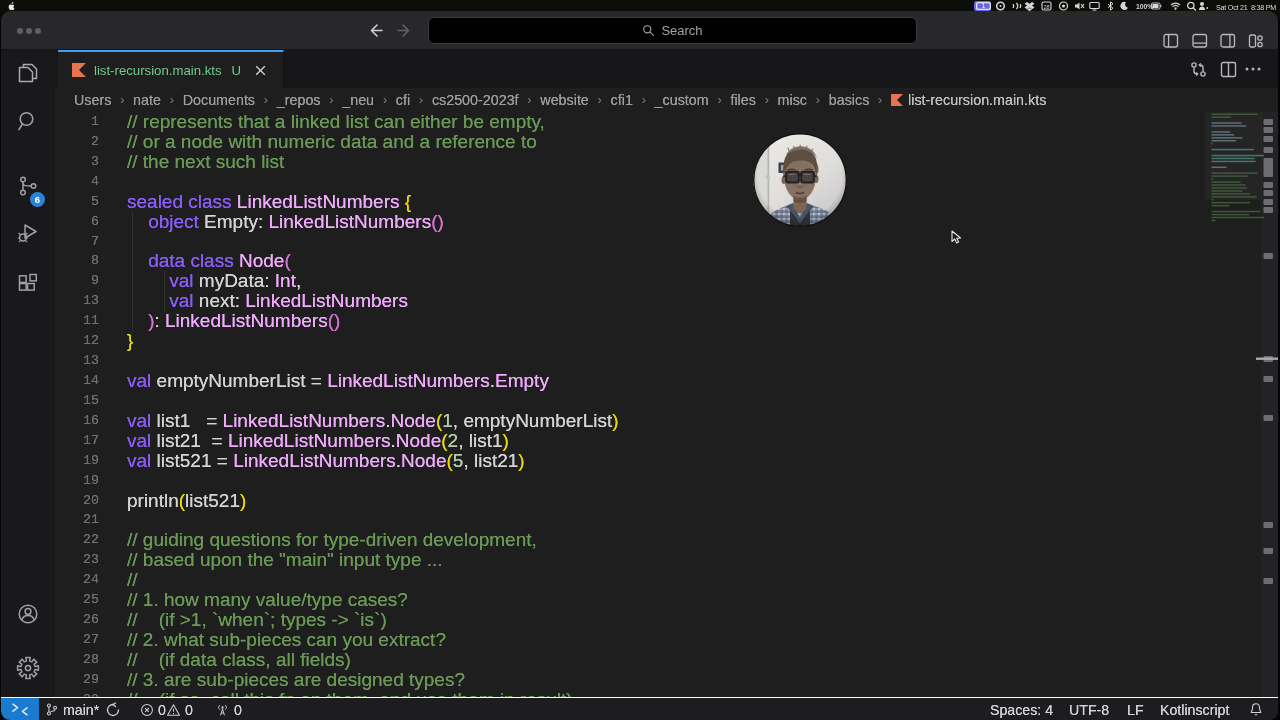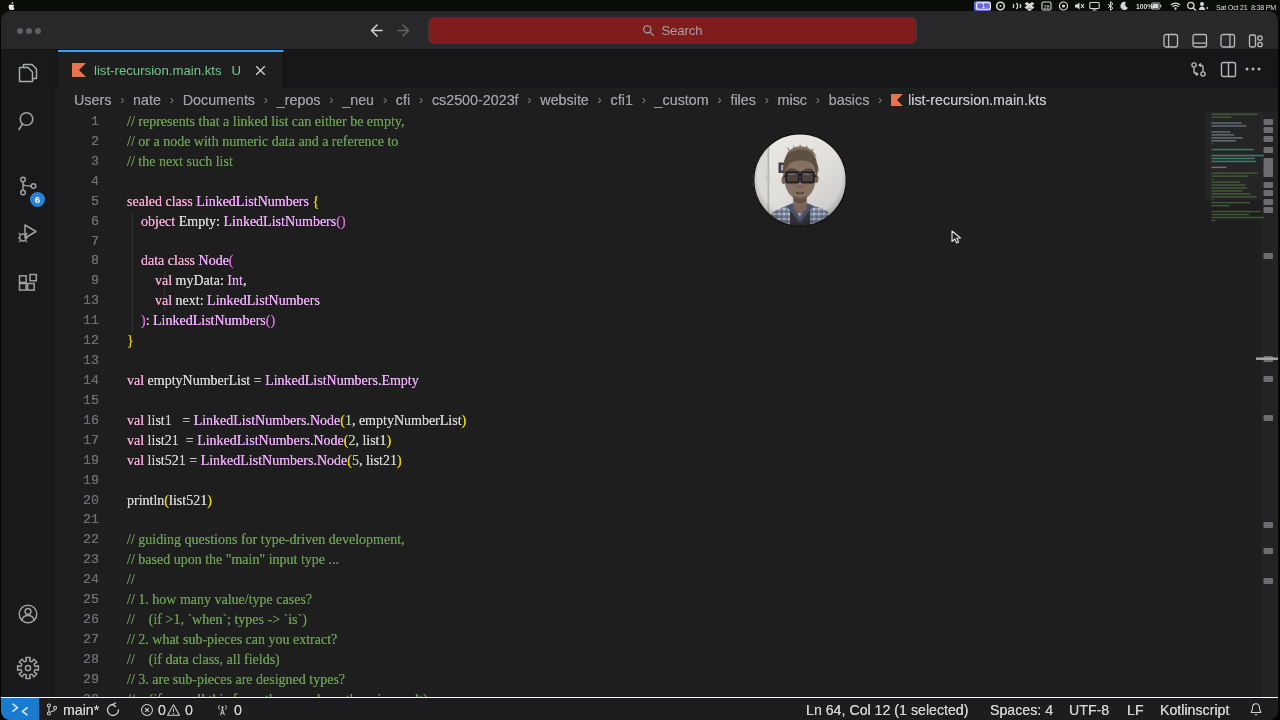--- a/index.html
+++ b/index.html
@@ -2,39 +2,39 @@
 <html><head><meta charset="utf-8"><style>
 *{margin:0;padding:0;box-sizing:border-box}
 html,body{width:1280px;height:720px;overflow:hidden;background:#050505;font-family:"Liberation Sans",sans-serif;}
 .abs{position:absolute}
 
 #menubar{position:absolute;left:0;top:0;width:1280px;height:20px;background:#0a0d08}
 
 #win{position:absolute;left:1px;top:11px;width:1277px;height:709px;background:#1e1e1f;border-radius:10px 10px 9px 9px;overflow:hidden}
 #titlebar{position:absolute;left:0;top:0;width:100%;height:39px;background:#28272a;border-bottom:1px solid #141415}
 .dot{position:absolute;top:16.5px;width:6px;height:6px;border-radius:50%;background:#605f63}
-#cmdcenter{position:absolute;left:427px;top:5.5px;width:489px;height:27px;background:#7f1d1d;border:1px solid #3a393d;border-radius:6px;color:#a3a3a8;font-size:13px;display:flex;align-items:center;justify-content:center}
+#cmdcenter{position:absolute;left:427px;top:5.5px;width:489px;height:27px;background:#000000;border:1px solid #3a393d;border-radius:6px;color:#a3a3a8;font-size:13px;display:flex;align-items:center;justify-content:center}
 
 #actbar{position:absolute;left:0;top:39px;bottom:23px;width:54px;background:#19181b}
 .aicon{position:absolute;left:15px;width:24px;height:24px}
 
 #tabstrip{position:absolute;left:54px;top:39px;right:0;height:38px;background:#171619}
 #tab{position:absolute;left:3px;top:0;width:226px;height:38px;background:#1e1e1f;border-top:2px solid #3aa0f5;border-right:1px solid #101011;display:flex;align-items:center}
 #tab .lbl{color:#73c991;font-size:13.2px;margin-left:8px}
 #tab .u{color:#73c991;font-size:13.2px;margin-left:10px}
 
 #crumbs{text-shadow:0 0 0.4px currentcolor;position:absolute;left:54px;top:77px;right:0;height:24px;background:#1e1e1f;display:flex;align-items:center;font-size:14.3px;color:#9c9ca1;white-space:pre}
 #crumbs .sep{color:#6d6d72;font-size:12.5px;padding:0 8.8px;position:relative;top:-0.5px}
 #crumbs .last{color:#c2c2c6}
 
 #editor{position:absolute;left:54px;top:101px;right:0;bottom:23px;background:#1e1e1f;overflow:hidden}
 #lnums{text-shadow:0 0 0.5px currentcolor;position:absolute;left:0;top:0.03px;width:44px;text-align:right;color:#6f6f73;font-family:"Liberation Mono",monospace;font-size:13.32px;line-height:19.93px}
-#code{text-shadow:0 0 0.6px currentcolor;position:absolute;left:72px;top:0.03px;font-family:Liberation Serif, serif;font-size:14px;line-height:19.93px;white-space:pre;color:#d4d4d4}
+#code{text-shadow:0 0 0.6px currentcolor;position:absolute;left:72px;top:0.03px;font-family:Liberation Sans, sans-serif;font-size:19px;line-height:19.93px;white-space:pre;color:#d4d4d4}
 .cl{height:19.93px}
-.k{color:#f9a8d4}.t{color:#f0abfc}.p{color:#d4d4d4}.c{color:#6a9955}.g{color:#e9d700}.m{color:#d670d6}.n{color:#b5cea8}
+.k{color:#8b5cf6}.t{color:#f0abfc}.p{color:#d4d4d4}.c{color:#6a9955}.g{color:#e9d700}.m{color:#d670d6}.n{color:#b5cea8}
 .guide{position:absolute;width:1px;background:rgba(255,255,255,0.09)}
 
 #status{text-shadow:0 0 0.4px currentcolor;position:absolute;left:0;bottom:0;width:100%;height:23px;background:#1d1c1f;border-top:1px solid #ffffff;color:#d2d2d5;font-size:14.2px}
 #remote{position:absolute;left:0;top:0;width:38px;height:23px;background:#1a7ace;border-radius:0 0 0 9px}
 #status .it{position:absolute;top:0;height:23px;display:flex;align-items:center;white-space:pre}
 
 #cam{position:absolute;left:753px;top:133px;width:94px;height:94px}
 svg{display:block}
 </style></head><body>
 <div id="menubar">
@@ -318,21 +318,20 @@
         </svg>0</div>
     <div class="it" style="left:165px"><svg width="15" height="14" viewBox="0 0 16 16" style="margin-right:4px">
           <path d="M8 2 L14.8 14 H1.2 Z" stroke="#d2d2d5" stroke-width="1.2" fill="none" stroke-linejoin="round"></path>
           <path d="M8 6.5 V10 M8 11.5 V12.5" stroke="#d2d2d5" stroke-width="1.2"></path>
         </svg>0</div>
     <div class="it" style="left:214px"><svg width="15" height="14" viewBox="0 0 16 16" style="margin-right:4px">
           <circle cx="8" cy="5" r="1.3" fill="#d2d2d5"></circle>
           <path d="M8 6.5 L10.2 14 M8 6.5 L5.8 14 M6.3 11.5 H9.7" stroke="#d2d2d5" stroke-width="1.1" fill="none"></path>
           <path d="M4.8 7.5 C4 6.8 3.6 6 3.6 5 C3.6 4 4 3.2 4.8 2.5 M11.2 7.5 C12 6.8 12.4 6 12.4 5 C12.4 4 12 3.2 11.2 2.5" stroke="#d2d2d5" stroke-width="1.1" fill="none"></path>
         </svg>0</div>
-    <div class="it" style="left:805px">Ln 64, Col 12 (1 selected)</div>
     <div class="it" style="left:989px">Spaces: 4</div>
     <div class="it" style="left:1068px">UTF-8</div>
     <div class="it" style="left:1126px">LF</div>
     <div class="it" style="left:1159px">Kotlinscript</div>
     <svg class="abs" style="left:1248px;top:4px" width="14" height="15" viewBox="0 0 16 16">
         <path d="M8 1.5 C5.5 1.5 4 3.5 4 6 C4 9.5 2.5 10.5 2.5 11.5 H13.5 C13.5 10.5 12 9.5 12 6 C12 3.5 10.5 1.5 8 1.5 Z" stroke="#d2d2d5" stroke-width="1.2" fill="none" stroke-linejoin="round"></path>
         <path d="M6.8 13.5 C7 14.3 9 14.3 9.2 13.5" stroke="#d2d2d5" stroke-width="1.2" fill="none"></path>
       </svg>
   </div>
 </div>

